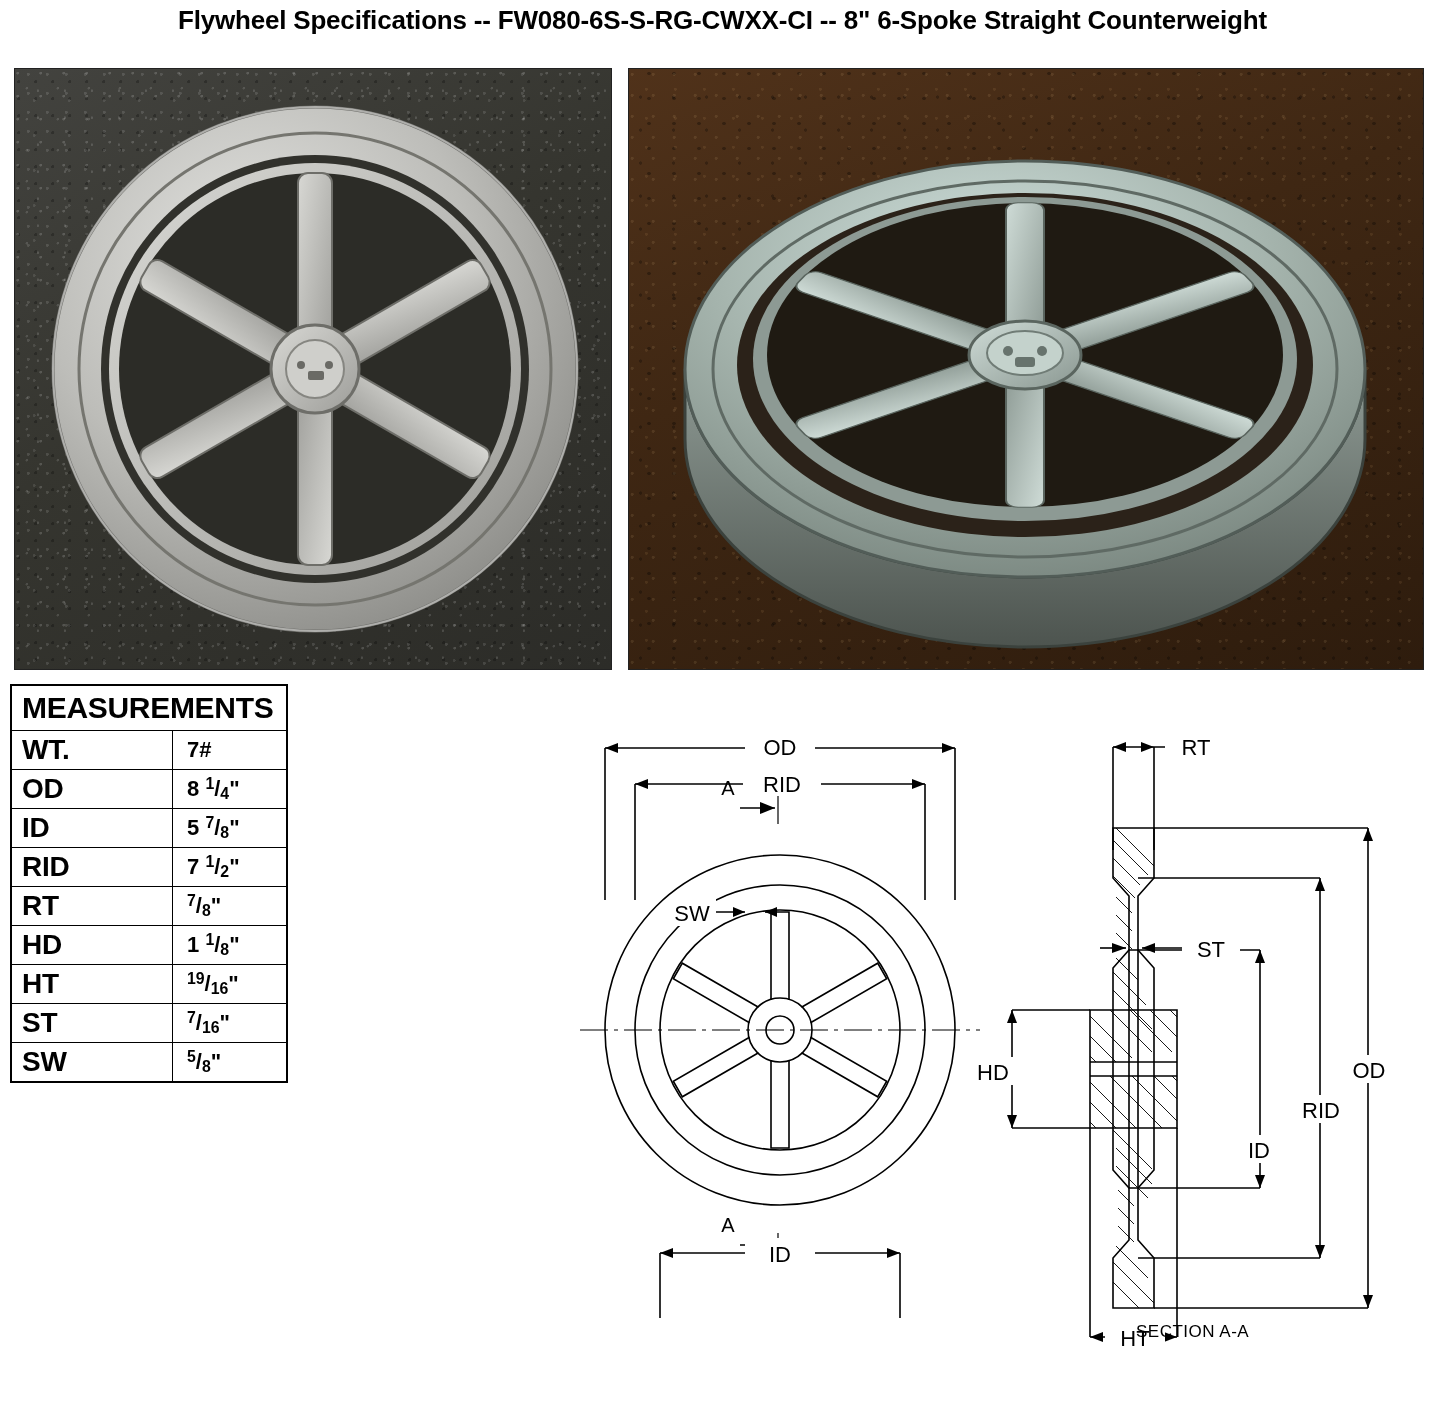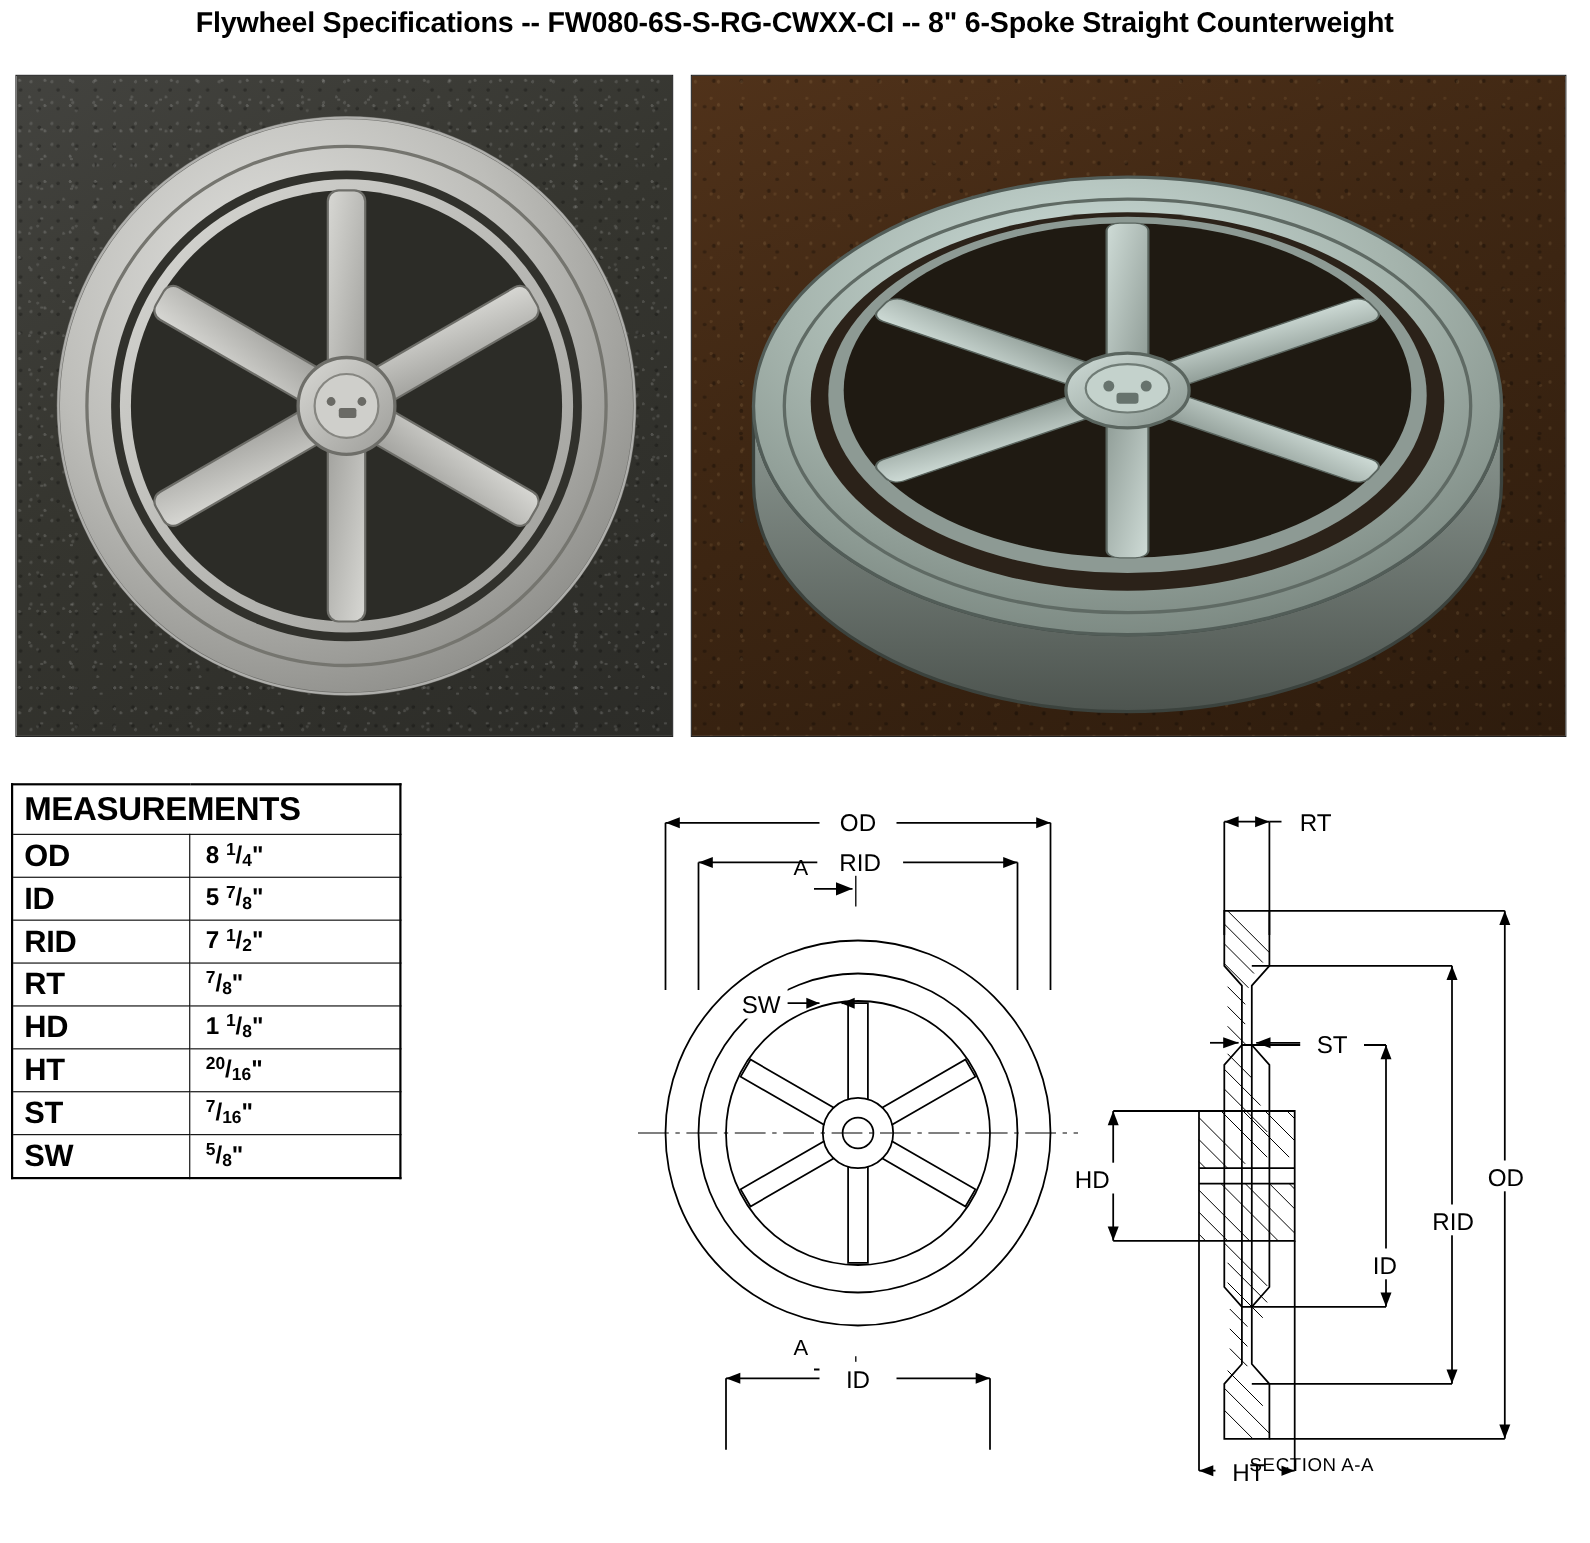--- a/index.html
+++ b/index.html
@@ -68,22 +68,22 @@
       radial-gradient(circle at 80% 18%, rgba(0,0,0,.30) 0 1.5px, transparent 2px),
       radial-gradient(circle at 35% 85%, rgba(0,0,0,.26) 0 1.4px, transparent 1.9px),
       linear-gradient(160deg, #50321a 0%, #3f2713 40%, #2e1c0d 100%);
     background-size: 21px 21px, 29px 29px, 25px 25px, 33px 33px, 100% 100%;
   }
 
   
   .meas-table {
     position: absolute;
     left: 10px;
-    top: 712px;
-    width: 355px;
+    top: 684px;
+    width: 278px;
     border: 2px solid #000;
     border-collapse: collapse;
     background: #fff;
   }
   .meas-table th, .meas-table td {
     border: 1px solid #000;
     padding: 0;
     vertical-align: middle;
   }
   .meas-header {
@@ -257,20 +257,24 @@
     </svg>
   </div>
 </div>
 
 <table class="meas-table">
   <tbody>
       <tr>
     <th class="meas-header" colspan="2">MEASUREMENTS</th>
   </tr>
   <tr>
+    <td class="meas-label">WT.</td>
+    <td class="meas-value"><span>7#</span></td>
+  </tr>
+  <tr>
     <td class="meas-label">OD</td>
     <td class="meas-value"><span>8</span>&nbsp;<span class="frac"><sup>1</sup>/<sub>4</sub></span><span>"</span></td>
   </tr>
   <tr>
     <td class="meas-label">ID</td>
     <td class="meas-value"><span>5</span>&nbsp;<span class="frac"><sup>7</sup>/<sub>8</sub></span><span>"</span></td>
   </tr>
   <tr>
     <td class="meas-label">RID</td>
     <td class="meas-value"><span>7</span>&nbsp;<span class="frac"><sup>1</sup>/<sub>2</sub></span><span>"</span></td>
@@ -278,21 +282,21 @@
   <tr>
     <td class="meas-label">RT</td>
     <td class="meas-value"><span class="frac"><sup>7</sup>/<sub>8</sub></span><span>"</span></td>
   </tr>
   <tr>
     <td class="meas-label">HD</td>
     <td class="meas-value"><span>1</span>&nbsp;<span class="frac"><sup>1</sup>/<sub>8</sub></span><span>"</span></td>
   </tr>
   <tr>
     <td class="meas-label">HT</td>
-    <td class="meas-value"><span class="frac"><sup>20</sup>/<sub>16</sub></span><span>"</span></td>
+    <td class="meas-value"><span class="frac"><sup>19</sup>/<sub>16</sub></span><span>"</span></td>
   </tr>
   <tr>
     <td class="meas-label">ST</td>
     <td class="meas-value"><span class="frac"><sup>7</sup>/<sub>16</sub></span><span>"</span></td>
   </tr>
   <tr>
     <td class="meas-label">SW</td>
     <td class="meas-value"><span class="frac"><sup>5</sup>/<sub>8</sub></span><span>"</span></td>
   </tr>
 </tbody>

